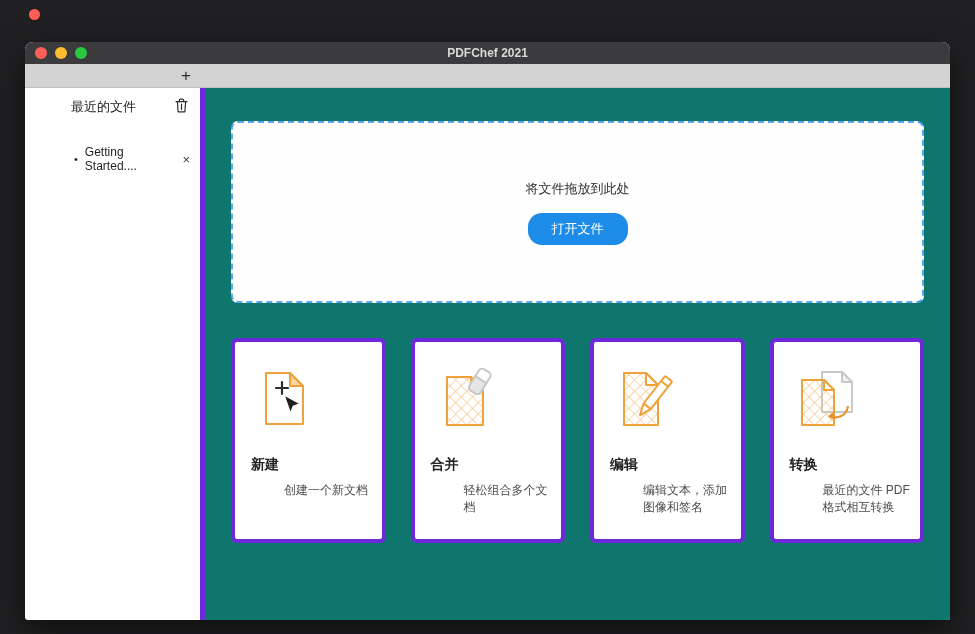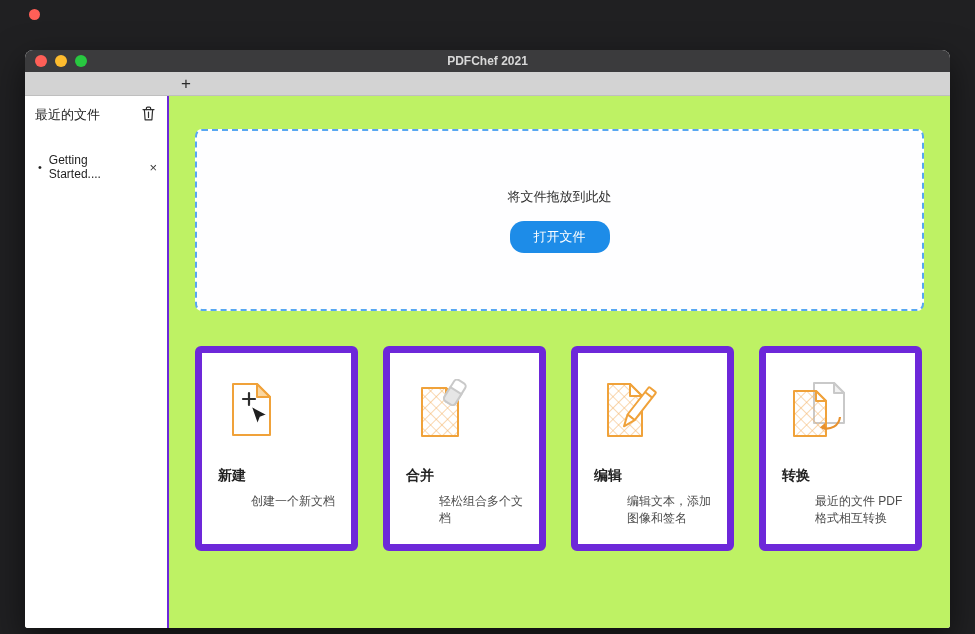--- a/index.html
+++ b/index.html
@@ -10,21 +10,21 @@
     font-family: "Liberation Sans", "DejaVu Sans", sans-serif;
     position: relative;
     overflow: hidden;
   }
   .bg-red-dot {
     position:absolute; left:29px; top:9px;
     width:11px; height:11px; border-radius:50%;
     background:#ff5f57;
   }
   .window {
-    position:absolute; left:25px; top:50px;
+    position:absolute; left:25px; top:42px;
     width:925px; height:578px;
     background:#fff;
     border-radius:8px 8px 3px 3px;
     overflow:hidden;
     display:flex; flex-direction:column;
     box-shadow: 0 12px 34px rgba(0,0,0,.55);
   }
   
   .titlebar {
     flex:0 0 22px; height:22px;
@@ -57,38 +57,39 @@
   }
   .newtab-btn {
     width:34px; display:flex; align-items:center; justify-content:center;
     font-size:17px; color:#2b2b2b; cursor:default;
   }
   
   .app-body { flex:1; display:flex; min-height:0; }
   .sidebar {
     flex:0 0 144px; width:144px;
     background:#fff;
-    border-right:2px solid #6d28d9;
+    border-right:5px solid #6d28d9;
+    margin-left:36px;
   }
   .sidebar-header {
     display:flex; align-items:center; justify-content:space-between;
     padding:10px 12px 9px 10px;
     font-size:13px; color:#1f1f1f;
   }
   .trash-btn { display:flex; align-items:center; cursor:pointer; }
   .recent-item {
     display:flex; align-items:center; gap:7px;
     padding:20px 10px 6px 13px;
     font-size:12px; color:#1f1f1f;
     cursor:pointer;
   }
   .recent-item .bullet { font-size:11px; line-height:1; }
   .recent-item .close { margin-left:auto; color:#3a3a3a; font-size:13px; line-height:1; cursor:pointer; }
   .main {
-    flex:1; background:#bef264;
+    flex:1; background:#0f766e;
     padding:33px 26px 0 26px;
     min-width:0;
   }
   
   .dropzone {
     height:182px;
     border:2px dashed #57a7f2;
     border-radius:7px;
     background:#fefeff;
     display:flex; flex-direction:column; align-items:center; justify-content:center;
@@ -101,21 +102,21 @@
     font-family:"Liberation Sans","DejaVu Sans",sans-serif;
     border:none; border-radius:14px;
     padding:7px 24px;
     cursor:pointer;
   }
   
   .cards { display:flex; gap:25px; margin-top:35px; }
   .card {
     width:163px; height:205px;
     background:#fff;
-    border:7px solid #6d28d9;
+    border:4px solid #6d28d9;
     border-radius:6px;
     padding:24px 8px 0 16px;
     cursor:pointer;
   }
   .card-icon { height:62px; margin:2px 0 26px 2px; }
   .card-title { font-size:14px; font-weight:bold; color:#222; margin:0 0 8px 0; }
   .card-sub { font-size:12px; color:#4c4c4c; line-height:1.45;margin-left:33px; }
 </style>
 </head>
 <body>

